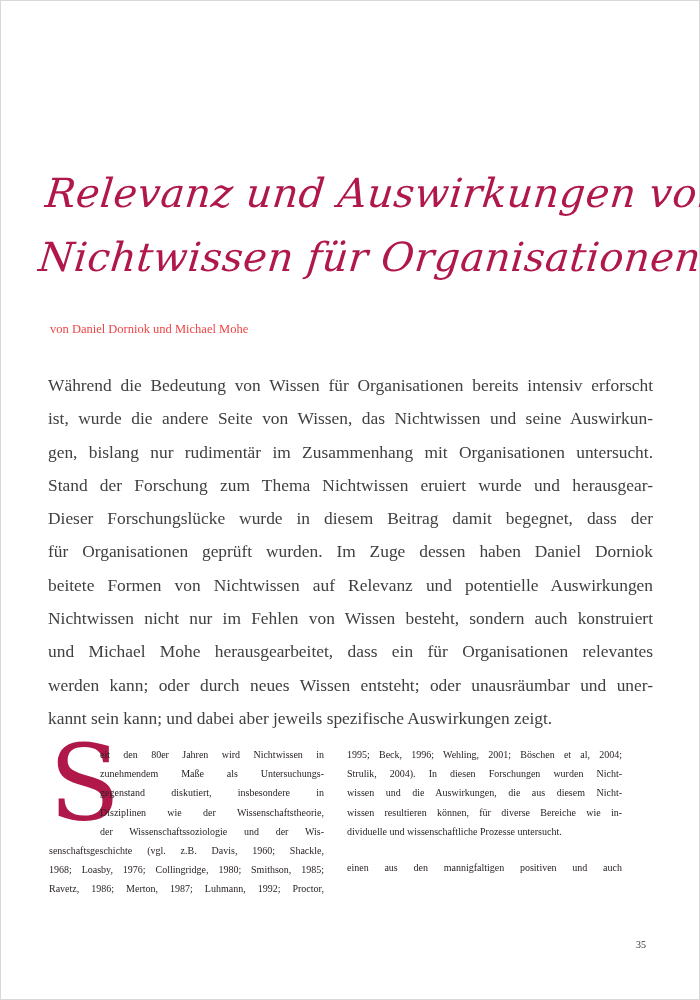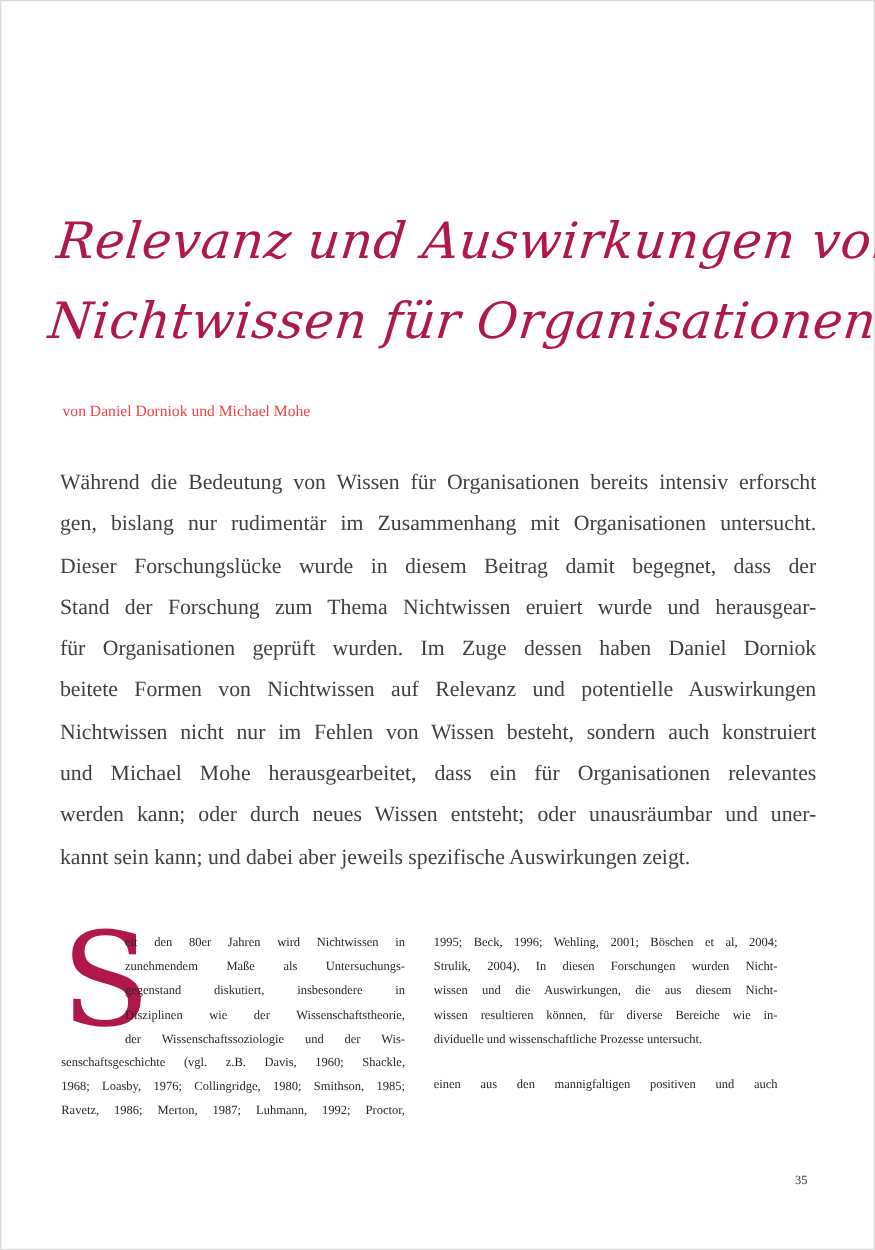--- a/index.html
+++ b/index.html
@@ -112,23 +112,24 @@
 
   <h1 class="title">
     <span>Relevanz und Auswirkungen von</span>
     <span>Nichtwissen für Organisationen</span>
   </h1>
 
   <div class="byline">von Daniel Dorniok und Michael Mohe</div>
 
   <div class="abstract">
     <span class="line">Während die Bedeutung von Wissen für Organisationen bereits intensiv erforscht</span>
+    <span class="line">ist, wurde die andere Seite von Wissen, das Nichtwissen und seine Auswirkun-</span>
     <span class="line">gen, bislang nur rudimentär im Zusammenhang mit Organisationen untersucht.</span>
+    <span class="line">Stand der Forschung zum Thema Nichtwissen eruiert wurde und herausgear-</span>
     <span class="line">Dieser Forschungslücke wurde in diesem Beitrag damit begegnet, dass der</span>
-    <span class="line">Stand der Forschung zum Thema Nichtwissen eruiert wurde und herausgear-</span>
     <span class="line">für Organisationen geprüft wurden. Im Zuge dessen haben Daniel Dorniok</span>
     <span class="line">beitete Formen von Nichtwissen auf Relevanz und potentielle Auswirkungen</span>
     <span class="line">Nichtwissen nicht nur im Fehlen von Wissen besteht, sondern auch konstruiert</span>
     <span class="line">und Michael Mohe herausgearbeitet, dass ein für Organisationen relevantes</span>
     <span class="line">werden kann; oder durch neues Wissen entsteht; oder unausräumbar und uner-</span>
     <span class="line last">kannt sein kann; und dabei aber jeweils spezifische Auswirkungen zeigt.</span>
   </div>
 
   <div class="dropcap">S</div>
 

